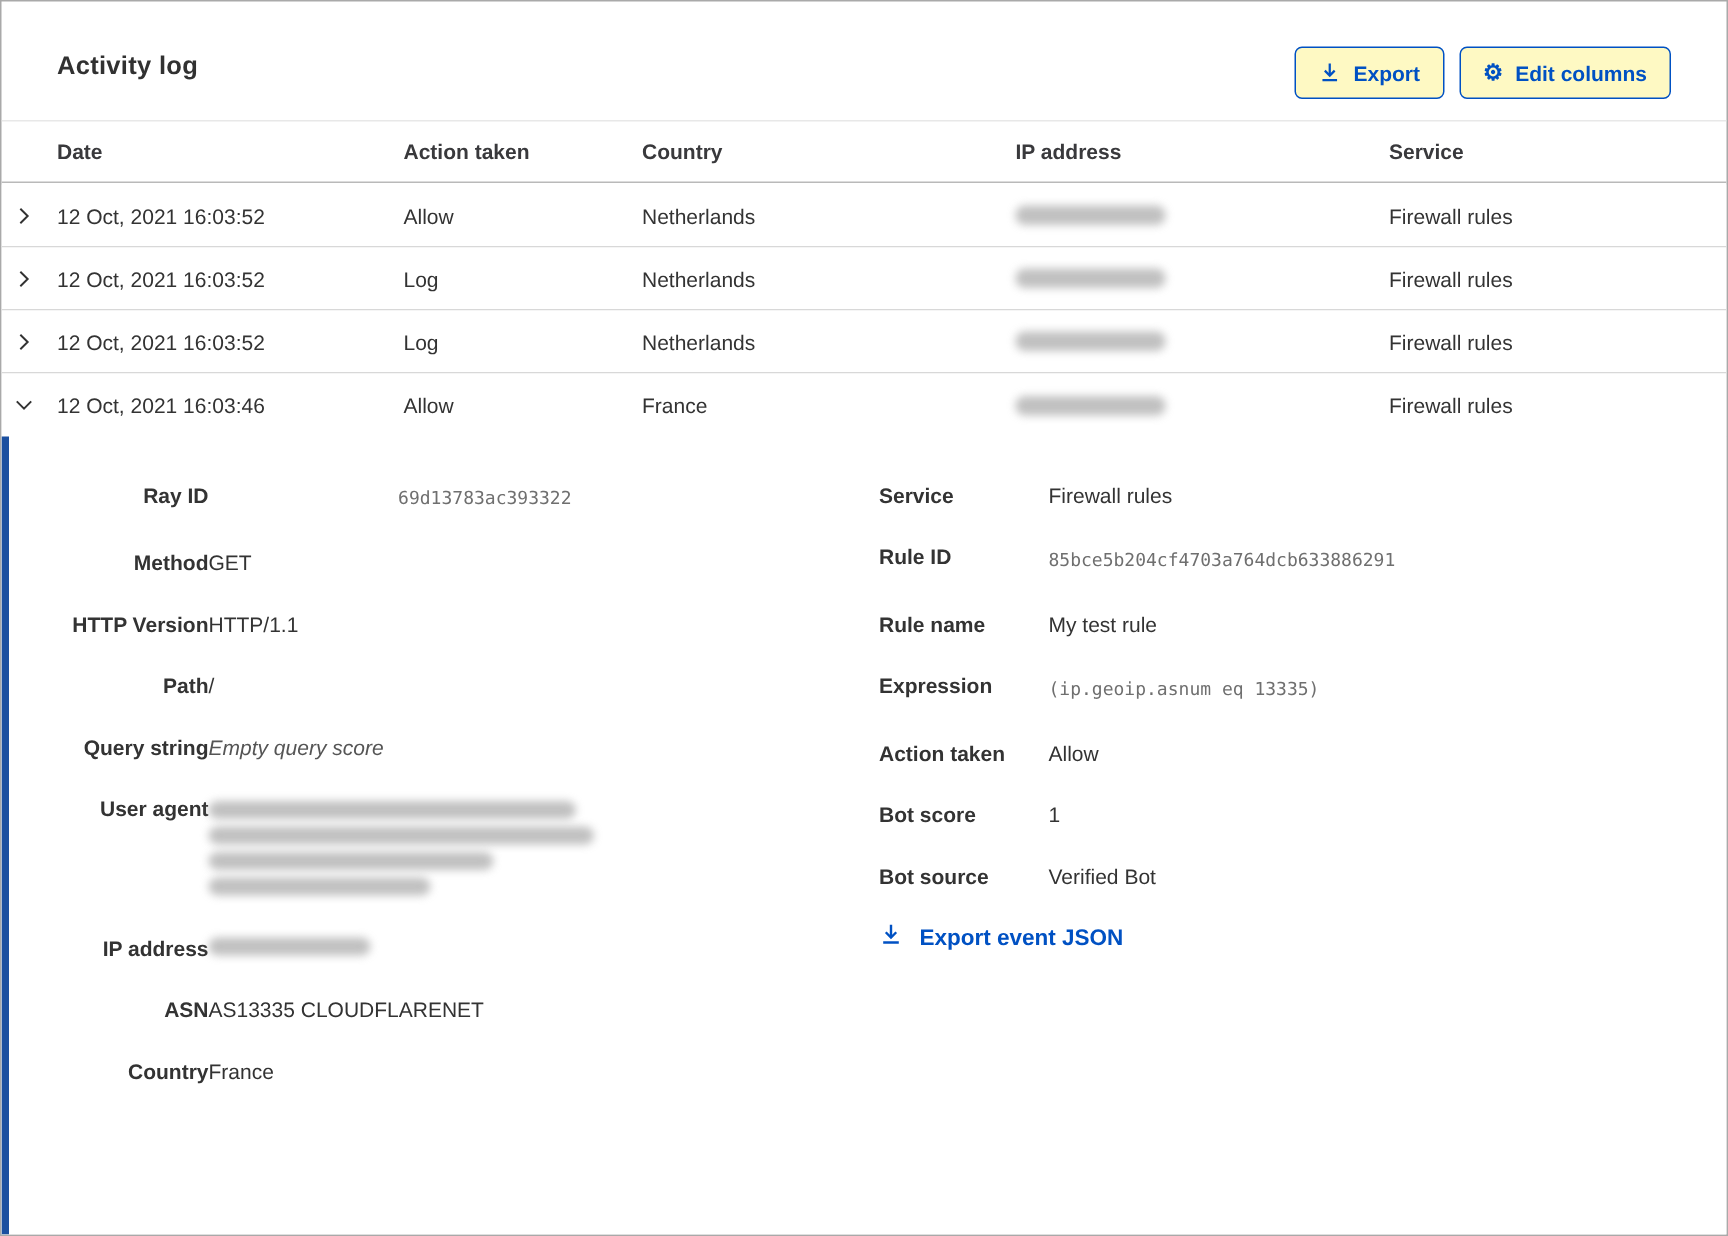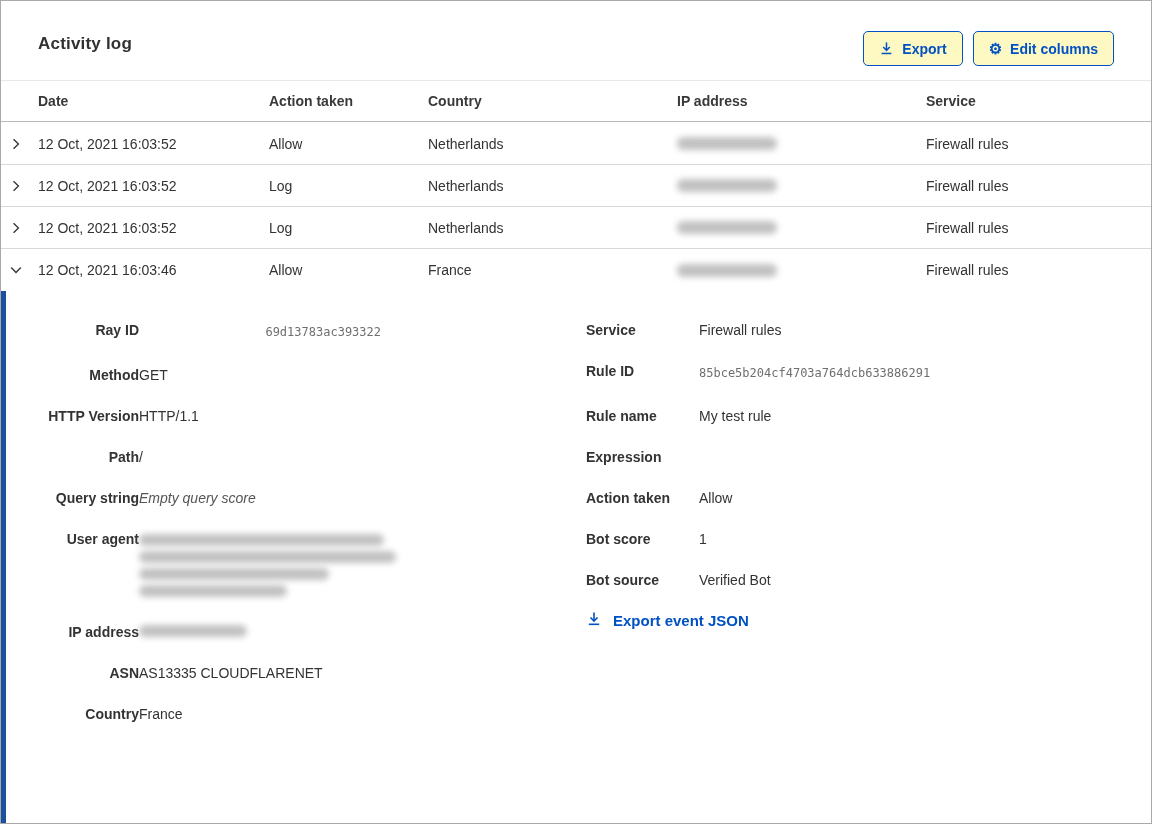--- a/index.html
+++ b/index.html
@@ -225,20 +225,21 @@
       <div class="drow">
         <div class="dlabel">Rule ID</div>
         <div class="dval mono">85bce5b204cf4703a764dcb633886291</div>
       </div>
       <div class="drow">
         <div class="dlabel">Rule name</div>
         <div class="dval">My test rule</div>
       </div>
       <div class="drow">
         <div class="dlabel">Expression</div>
+        <div class="dval mono">(ip.geoip.asnum eq 13335)</div>
       </div>
       <div class="drow">
         <div class="dlabel">Action taken</div>
         <div class="dval">Allow</div>
       </div>
       <div class="drow">
         <div class="dlabel">Bot score</div>
         <div class="dval">1</div>
       </div>
       <div class="drow">

